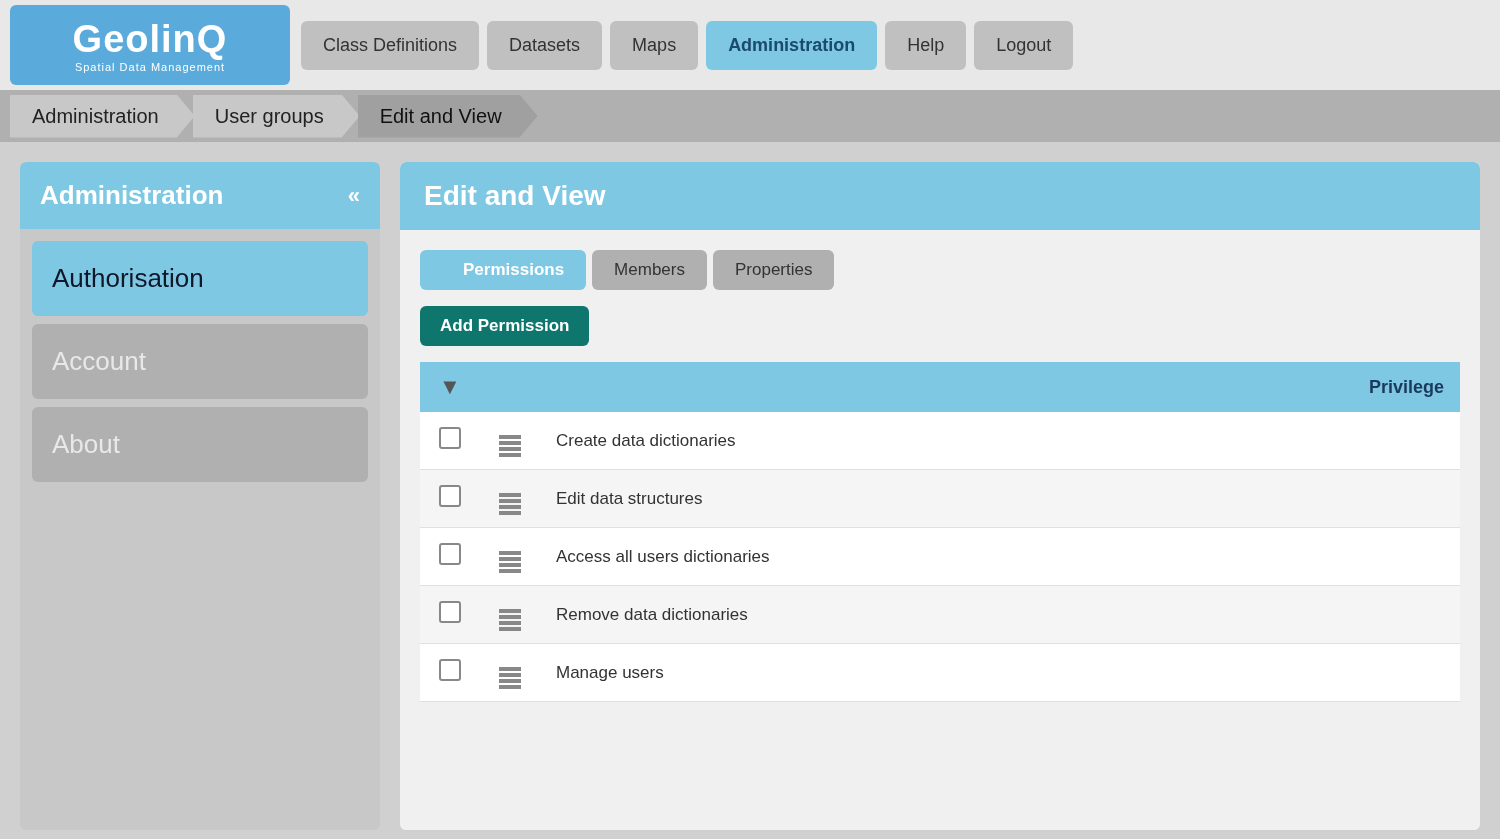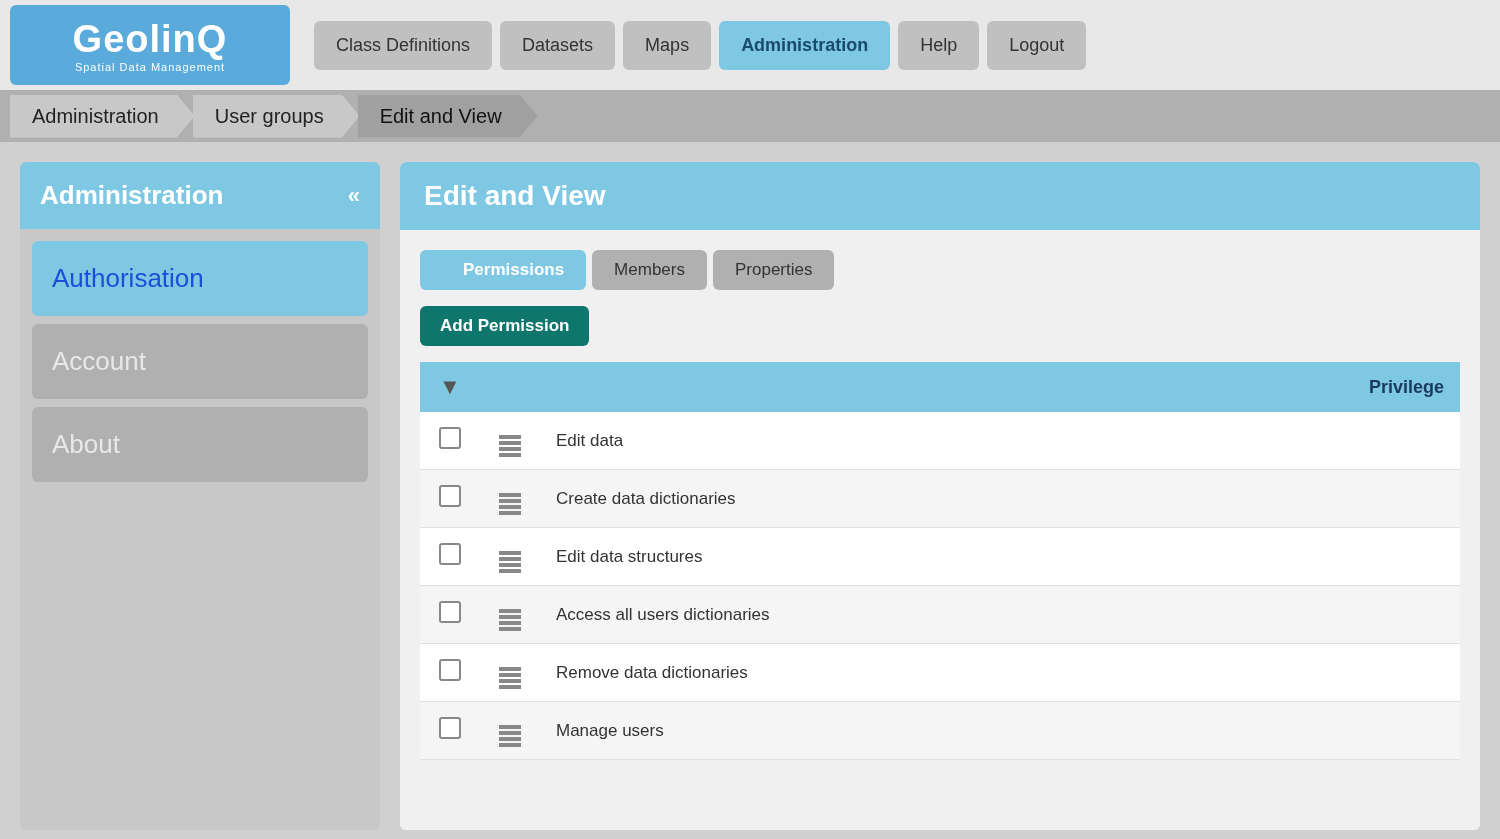--- a/index.html
+++ b/index.html
@@ -10,21 +10,21 @@
       min-height: 839px;
     }
 
     
     .header {
       display: flex;
       align-items: center;
       background: #e8e8e8;
       height: 90px;
       padding: 0 10px;
-      gap: 24px;
+      gap: 11px;
     }
     .logo-box {
       background: #5aabdc;
       width: 280px;
       height: 80px;
       border-radius: 6px;
       display: flex;
       flex-direction: column;
       align-items: center;
       justify-content: center;
@@ -132,21 +132,21 @@
       display: flex;
       flex-direction: column;
       gap: 8px;
       padding: 12px;
     }
     .sidebar-item {
       border-radius: 6px;
       padding: 22px 20px;
       font-size: 26px;
       cursor: pointer;
-      color: #1d4ed8;
+      color: #0f172a;
     }
     .sidebar-item.active {
       background: #7ec8e3;
     }
     .sidebar-item.inactive {
       background: #b0b0b0;
       color: #e8e8e8;
     }
 
     
@@ -336,30 +336,20 @@
         <thead>
           <tr class="table-header">
             <th>
               <span class="filter-icon">▼</span>
             </th>
             <th></th>
             <th>Privilege</th>
           </tr>
         </thead>
         <tbody id="permissions-tbody">
-        <tr class="table-row">
-              <td><span class="checkbox"></span></td>
-              <td><div class="list-icon">
-                  <div class="list-icon-line"></div>
-                  <div class="list-icon-line"></div>
-                  <div class="list-icon-line"></div>
-                  <div class="list-icon-line"></div>
-                </div></td>
-              <td>Edit data</td>
-            </tr>
             <tr class="table-row">
               <td><span class="checkbox"></span></td>
               <td><div class="list-icon">
                   <div class="list-icon-line"></div>
                   <div class="list-icon-line"></div>
                   <div class="list-icon-line"></div>
                   <div class="list-icon-line"></div>
                 </div></td>
               <td>Create data dictionaries</td>
             </tr>

